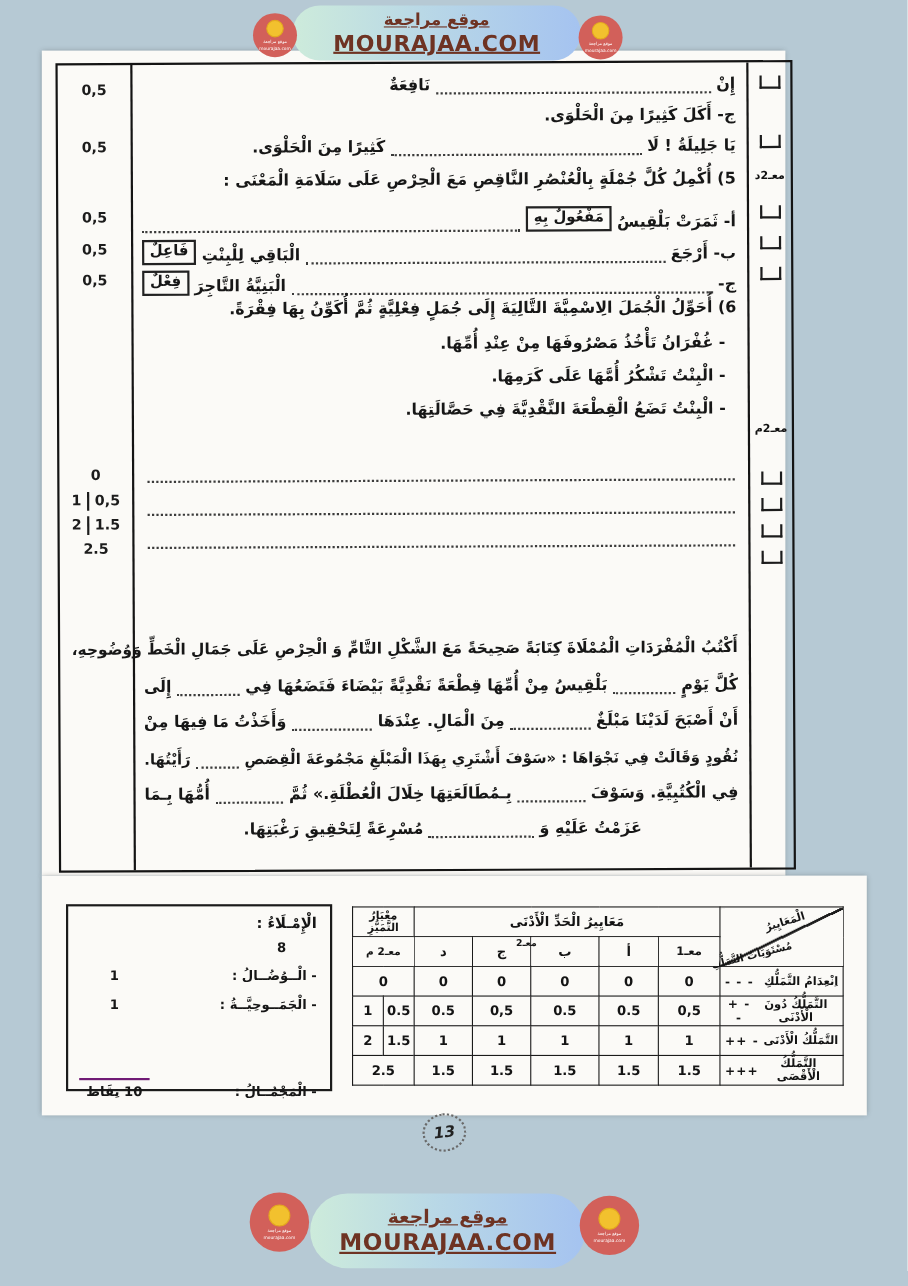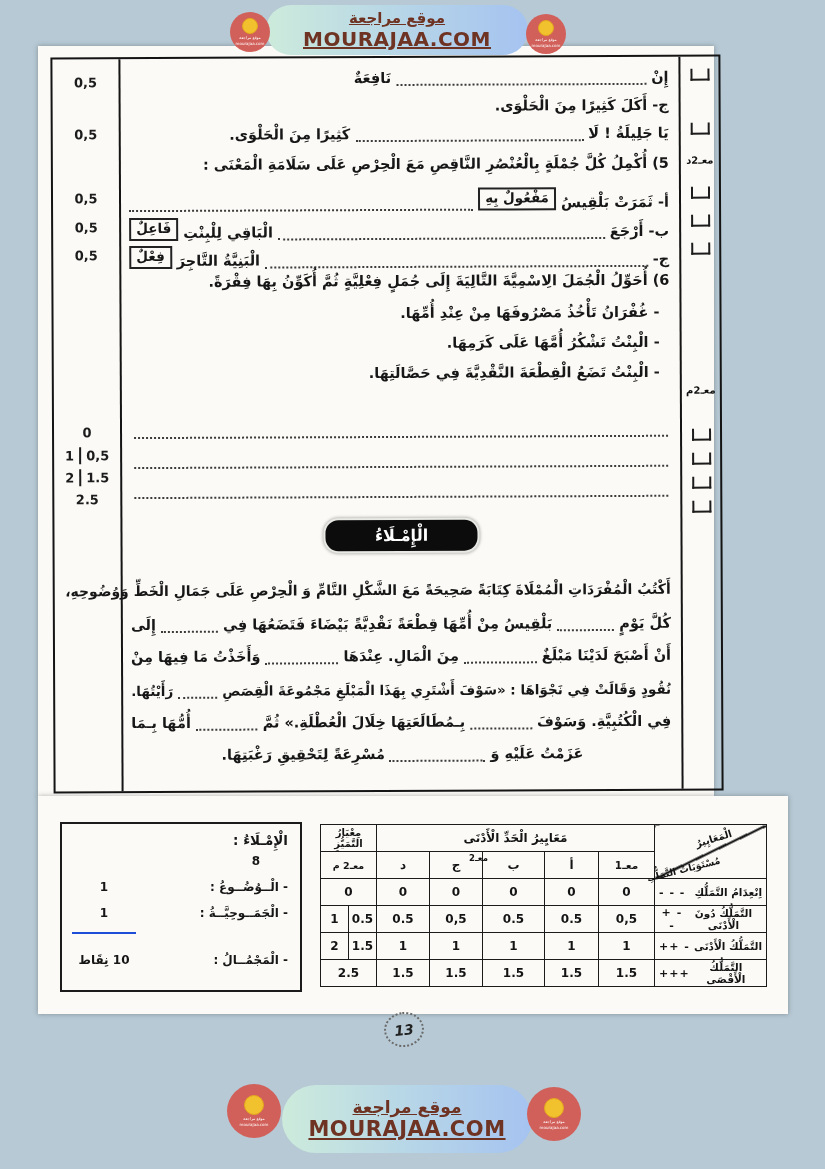--- a/index.html
+++ b/index.html
@@ -69,21 +69,21 @@
 
   
   .grading-title{position:absolute;left:0;right:70px;top:794px;text-align:center;
                  font-size:15px;font-weight:bold;color:#1a1a1a;direction:rtl;}
   .dsbox{position:absolute;left:60px;top:822px;width:242px;height:170px;border:2px solid #1b1b1b;
          direction:rtl;padding:8px 12px 0 10px;box-sizing:border-box;color:#161616;}
   .dstitle{font-size:13.5px;font-weight:bold;margin-bottom:6px;}
   .dsrow{display:flex;justify-content:space-between;align-items:flex-end;font-size:12px;font-weight:bold;
          margin-bottom:12px;}
   .dsval{min-width:64px;text-align:center;}
-  .dsval.total{border-top:2px solid #1d4ed8;padding-top:19px;}
+  .dsval.total{border-top:2px solid #701a75;padding-top:3px;margin-top:48px;}
 
   table.stable{position:absolute;left:320px;top:824px;width:446px;border-collapse:collapse;
                direction:rtl;color:#141414;table-layout:fixed;}
   table.stable td,table.stable th{border:1.7px solid #1b1b1b;text-align:center;vertical-align:middle;
                font-size:12px;font-weight:bold;padding:0;height:26px;background:#fbfaf7;}
   .diag{position:relative;width:112px;background:
         linear-gradient(to right bottom,transparent calc(50% - 1.2px),#1b1b1b calc(50% - 1.2px),#1b1b1b calc(50% + 1.2px),transparent calc(50% + 1.2px)) #fbfaf7 !important;}
   .diag .dt{position:absolute;top:8px;right:34px;font-size:10px;transform:rotate(-17deg);white-space:nowrap;}
   .diag .db{position:absolute;bottom:5px;left:4px;font-size:9.5px;transform:rotate(-14deg);white-space:nowrap;line-height:10px;width:62px;}
   .subgrp{position:absolute;font-size:8.5px;font-weight:bold;color:#141414;z-index:5;}
@@ -209,23 +209,20 @@
       </div>
       <div class="tline" style="top:307px;right:18px;">
         <span>- الْبِنْتُ تَضَعُ الْقِطْعَةَ النَّقْدِيَّةَ فِي حَصَّالَتِهَا.</span>
       </div>
 
 
       <div class="dotline" style="top:376px;"></div>
       <div class="dotline" style="top:406px;"></div>
       <div class="dotline" style="top:436px;"></div>
 
-      <div class="banner" style="top:462px;">
-        <span>الْإِمْـلَاءُ</span>
-      </div>
 
       <div class="tline" style="top:524px;font-size:14px;">
         <span>أَكْتُبُ الْمُفْرَدَاتِ الْمُمْلَاةَ كِتَابَةً صَحِيحَةً مَعَ الشَّكْلِ التَّامِّ وَ الْحِرْصِ عَلَى جَمَالِ الْخَطِّ وَوُضُوحِهِ،</span>
       </div>
       <div class="tline" style="top:558px;">
         <span>كُلَّ يَوْمٍ</span>
         <span class="dots"></span>
         <span>بَلْقِيسُ مِنْ أُمِّهَا قِطْعَةً نَقْدِيَّةً بَيْضَاءَ فَتَضَعُهَا فِي</span>
         <span class="dots"></span>
         <span>إِلَى</span>
@@ -257,21 +254,21 @@
     </div>
   </div>
 
 
   <div class="dsbox">
     <div class="dstitle">الْإِمْـلَاءُ :</div>
     <div class="dsrow">
       <span class="dsval">8</span>
     </div>
     <div class="dsrow">
-      <span>- الْــوُضُــوعُ :</span>
+      <span>- الْــوُضُــالُ :</span>
       <span class="dsval">1</span>
     </div>
     <div class="dsrow">
       <span>- الْجَمَــوحِيَّــةُ :</span>
       <span class="dsval">1</span>
     </div>
     <div class="dsrow">
       <span>- الْمَجْمُــالُ :</span>
       <span class="dsval total">10 نِقَاط</span>
     </div>

